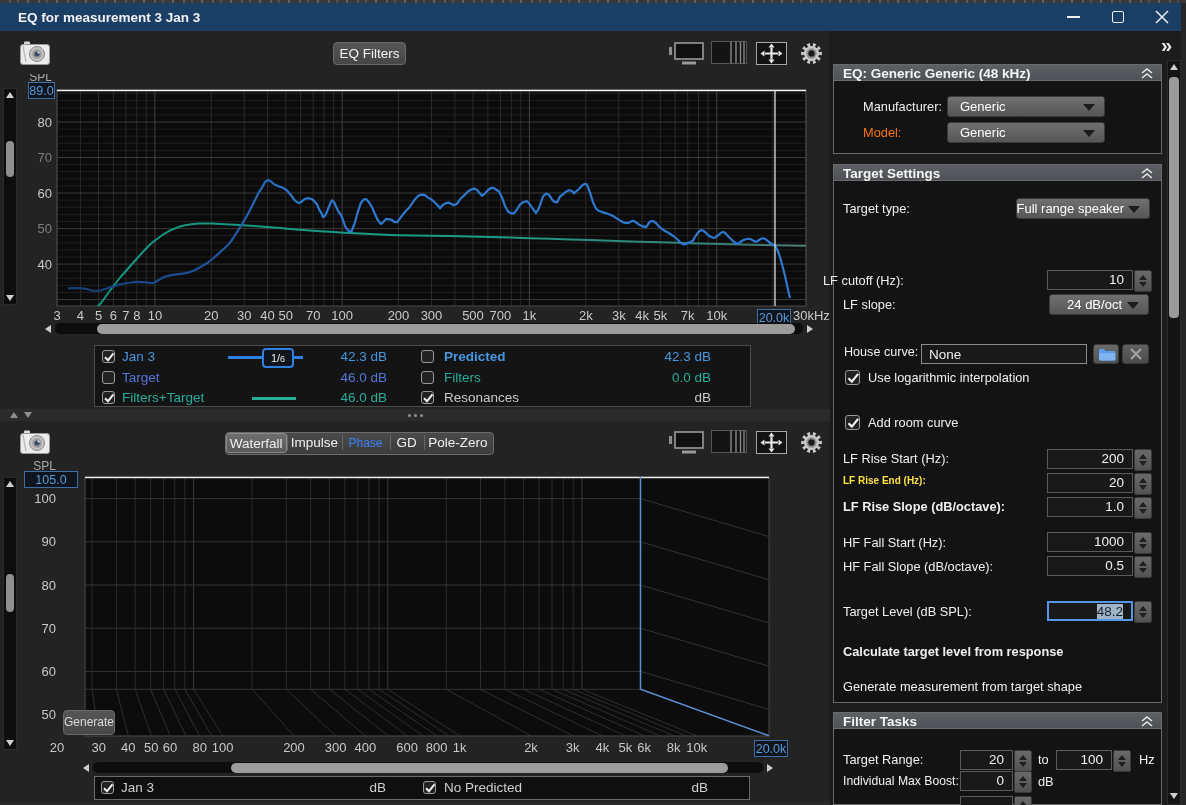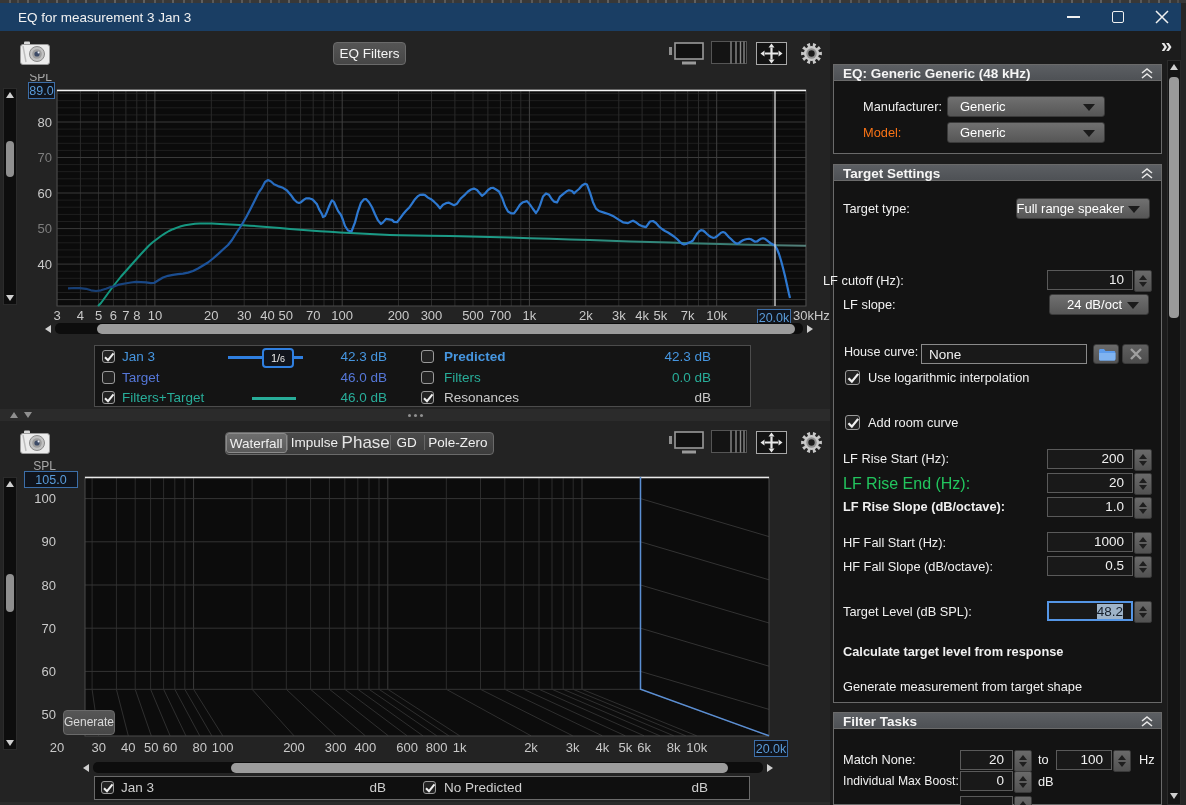--- a/index.html
+++ b/index.html
@@ -1,17 +1,17 @@
 <!DOCTYPE html>
 <html><head><meta charset="utf-8"><style>html,body{margin:0;padding:0;background:#232323;font-family:"Liberation Sans",sans-serif;}*{box-sizing:content-box}#app{position:relative;width:1186px;height:805px;overflow:hidden;background:#232323}</style></head><body>
 <div id="app">
 <div style="position:absolute;left:0;top:0;width:1186px;height:3px;background:repeating-linear-gradient(90deg,#383838 0 9px,#5a5a5a 9px 11px,#383838 11px 17px,#4e4e4e 17px 19px,#383838 19px 27px,#606060 27px 29px)"></div>
 <div style="position:absolute;left:0;top:3px;width:1181px;height:28px;background:#1a3e64"></div>
 <div style="position:absolute;left:1181px;top:3px;width:5px;height:28px;background:#262626"></div>
-<div style="position:absolute;left:18px;top:10px;font-size:13.5px;color:#f2f2f2;font-weight:normal;white-space:nowrap">EQ for measurement 3 Jan 3</div>
+<div style="position:absolute;left:18px;top:10px;font-size:13.5px;color:#f2f2f2;font-weight:bold;white-space:nowrap">EQ for measurement 3 Jan 3</div>
 <div style="position:absolute;left:1067px;top:16px;width:13px;height:1.6px;background:#f0f0f0"></div>
 <div style="position:absolute;left:1112px;top:11px;width:10px;height:10px;border:1.6px solid #f0f0f0;border-radius:2px"></div>
 <svg style="position:absolute;left:1155px;top:10px" width="14" height="14" viewBox="0 0 14 14">
       <path d="M1 1L13 13M13 1L1 13" stroke="#f0f0f0" stroke-width="1.5"></path>
     </svg>
 <div style="position:absolute;left:0;top:31px;width:830px;height:774px;background:#232323"></div>
 <svg style="position:absolute;left:20px;top:41px" width="30" height="24" viewBox="0 0 30 24">
       <rect x="4" y="0.5" width="6" height="3.5" rx="1" fill="#d8d8d8"></rect>
       <rect x="0.5" y="3.5" width="29" height="20" rx="2.5" fill="#ececec" stroke="#9a9a9a"></rect>
       <path d="M3 5 L6 21" stroke="#bdbdbd" stroke-width="1.4" fill="none"></path>
@@ -174,21 +174,21 @@
       <path d="M3 5 L6 21" stroke="#bdbdbd" stroke-width="1.4" fill="none"></path>
       <circle cx="17" cy="13" r="7.5" fill="#c2c2c2" stroke="#8a8a8a"></circle>
       <circle cx="17" cy="13" r="4.8" fill="#9e9e9e"></circle>
       <circle cx="17" cy="13" r="2.6" fill="#3c4a66"></circle>
       <circle cx="18.5" cy="11.6" r="1" fill="#e8eef8"></circle>
     </svg>
 <div style="position:absolute;left:225px;top:432px;width:267px;height:21px;background:linear-gradient(#4a4a4a,#3c3c3c);border:1px solid #6a6a6a;border-radius:4px"></div>
 <div style="position:absolute;left:225.5px;top:432.5px;width:61.5px;height:20px;background:linear-gradient(#6e6e6e,#5a5a5a);border:1px solid #8a8a8a;border-radius:3px;color:#f0f0f0;font-size:13.5px;line-height:20px;text-align:center;box-sizing:border-box">Waterfall</div>
 <div style="position:absolute;left:287px;top:432.5px;width:54.6px;height:20px;color:#f0f0f0;font-size:13.5px;line-height:20px;text-align:center;box-sizing:border-box">Impulse</div>
 <div style="position:absolute;left:287px;top:435px;width:1px;height:15px;background:#666"></div>
-<div style="position:absolute;left:341.6px;top:432.5px;width:47.9px;height:20px;color:#e5e5e5;font-size:17px;line-height:20px;box-sizing:border-box">Phase</div>
+<div style="position:absolute;left:341.6px;top:432.5px;width:47.9px;height:20px;color:#3b82f6;font-size:12px;line-height:20px;text-align:center;box-sizing:border-box">Phase</div>
 <div style="position:absolute;left:341.6px;top:435px;width:1px;height:15px;background:#666"></div>
 <div style="position:absolute;left:389.5px;top:432.5px;width:34.1px;height:20px;color:#f0f0f0;font-size:13.5px;line-height:20px;text-align:center;box-sizing:border-box">GD</div>
 <div style="position:absolute;left:389.5px;top:435px;width:1px;height:15px;background:#666"></div>
 <div style="position:absolute;left:423.6px;top:432.5px;width:68.4px;height:20px;color:#f0f0f0;font-size:13.5px;line-height:20px;text-align:center;box-sizing:border-box">Pole-Zero</div>
 <div style="position:absolute;left:423.6px;top:435px;width:1px;height:15px;background:#666"></div>
 <svg style="position:absolute;left:668px;top:431px" width="36" height="24" viewBox="0 0 36 24">
       <rect x="1" y="5" width="3" height="8" fill="#8f8f8f"></rect>
       <rect x="7" y="1" width="28" height="16" fill="#111" stroke="#9a9a9a" stroke-width="1.6"></rect>
       <rect x="14" y="19.5" width="14" height="3" fill="#9a9a9a"></rect>
     </svg>
@@ -336,21 +336,21 @@
         <path d="M3 7.2L6 10.2L11.5 3.4" stroke="#f0f0f0" stroke-width="2" fill="none"></path>
       </svg>
     </div>
 <div style="position:absolute;left:868px;top:415px;font-size:12.8px;color:#f0f0f0;font-weight:normal;white-space:nowrap">Add room curve</div>
 <div style="position:absolute;left:843px;top:451px;font-size:12.8px;color:#f0f0f0;font-weight:normal;white-space:nowrap">LF Rise Start (Hz):</div>
 <div style="position:absolute;left:1047px;top:448.5px;width:86px;height:20px;background:#191919;border:1px solid #5a5a5a;box-sizing:border-box;color:#f0f0f0;font-size:13.5px;line-height:18px;text-align:right;padding-right:8px">200</div>
     <div style="position:absolute;left:1134px;top:448.5px;width:16px;height:20px;background:linear-gradient(#6a6a6a,#525252);border:1px solid #3a3a3a;border-radius:2px">
       <div style="position:absolute;left:50%;top:4px;margin-left:-4px;border-left:4px solid transparent;border-right:4px solid transparent;border-bottom:5px solid #1e1e1e"></div>
       <div style="position:absolute;left:50%;bottom:4px;margin-left:-4px;border-left:4px solid transparent;border-right:4px solid transparent;border-top:5px solid #1e1e1e"></div>
     </div>
-<div style="position:absolute;left:843px;top:475px;font-size:16px;color:#22c55e;font-weight:normal;white-space:nowrap">LF Rise End (Hz):</div>
+<div style="position:absolute;left:843px;top:475px;font-size:10px;color:#fde047;font-weight:bold;white-space:nowrap">LF Rise End (Hz):</div>
 <div style="position:absolute;left:1047px;top:472.5px;width:86px;height:20px;background:#191919;border:1px solid #5a5a5a;box-sizing:border-box;color:#f0f0f0;font-size:13.5px;line-height:18px;text-align:right;padding-right:8px">20</div>
     <div style="position:absolute;left:1134px;top:472.5px;width:16px;height:20px;background:linear-gradient(#6a6a6a,#525252);border:1px solid #3a3a3a;border-radius:2px">
       <div style="position:absolute;left:50%;top:4px;margin-left:-4px;border-left:4px solid transparent;border-right:4px solid transparent;border-bottom:5px solid #1e1e1e"></div>
       <div style="position:absolute;left:50%;bottom:4px;margin-left:-4px;border-left:4px solid transparent;border-right:4px solid transparent;border-top:5px solid #1e1e1e"></div>
     </div>
 <div style="position:absolute;left:843px;top:499px;font-size:12.8px;color:#f0f0f0;font-weight:bold;white-space:nowrap">LF Rise Slope (dB/octave):</div>
 <div style="position:absolute;left:1047px;top:496.5px;width:86px;height:20px;background:#191919;border:1px solid #5a5a5a;box-sizing:border-box;color:#f0f0f0;font-size:13.5px;line-height:18px;text-align:right;padding-right:8px">1.0</div>
     <div style="position:absolute;left:1134px;top:496.5px;width:16px;height:20px;background:linear-gradient(#6a6a6a,#525252);border:1px solid #3a3a3a;border-radius:2px">
       <div style="position:absolute;left:50%;top:4px;margin-left:-4px;border-left:4px solid transparent;border-right:4px solid transparent;border-bottom:5px solid #1e1e1e"></div>
       <div style="position:absolute;left:50%;bottom:4px;margin-left:-4px;border-left:4px solid transparent;border-right:4px solid transparent;border-top:5px solid #1e1e1e"></div>
@@ -374,21 +374,21 @@
       <div style="position:absolute;left:50%;bottom:4px;margin-left:-4px;border-left:4px solid transparent;border-right:4px solid transparent;border-top:5px solid #1e1e1e"></div>
     </div>
 <div style="position:absolute;left:843px;top:644px;font-size:12.8px;color:#f0f0f0;font-weight:bold;white-space:nowrap">Calculate target level from response</div>
 <div style="position:absolute;left:843px;top:679px;font-size:12.8px;color:#f0f0f0;font-weight:normal;white-space:nowrap">Generate measurement from target shape</div>
 <div style="position:absolute;left:833px;top:712px;width:329px;height:93px;background:#131313;border:1px solid #6a6a6a;box-sizing:border-box"></div>
     <div style="position:absolute;left:833px;top:712px;width:329px;height:17px;background:linear-gradient(#5c5f63,#4e5155);border:1px solid #6a6a6a;box-sizing:border-box"></div>
     <div style="position:absolute;left:843px;top:714px;font-size:13.5px;color:#f5f5f5;font-weight:bold;white-space:nowrap">Filter Tasks</div>
     <svg style="position:absolute;left:1140px;top:714.5px" width="14" height="13" viewBox="0 0 14 13">
       <path d="M2 6L7 2L12 6M2 11L7 7L12 11" stroke="#e8e8e8" stroke-width="1.6" fill="none"></path>
     </svg>
-<div style="position:absolute;left:843px;top:752px;font-size:12.8px;color:#f0f0f0;font-weight:normal;white-space:nowrap">Match None:</div>
+<div style="position:absolute;left:843px;top:752px;font-size:12.8px;color:#f0f0f0;font-weight:normal;white-space:nowrap">Target Range:</div>
 <div style="position:absolute;left:960px;top:749.5px;width:53px;height:20px;background:#191919;border:1px solid #5a5a5a;box-sizing:border-box;color:#f0f0f0;font-size:13.5px;line-height:18px;text-align:right;padding-right:8px">20</div>
     <div style="position:absolute;left:1014px;top:749.5px;width:16px;height:20px;background:linear-gradient(#6a6a6a,#525252);border:1px solid #3a3a3a;border-radius:2px">
       <div style="position:absolute;left:50%;top:4px;margin-left:-4px;border-left:4px solid transparent;border-right:4px solid transparent;border-bottom:5px solid #1e1e1e"></div>
       <div style="position:absolute;left:50%;bottom:4px;margin-left:-4px;border-left:4px solid transparent;border-right:4px solid transparent;border-top:5px solid #1e1e1e"></div>
     </div>
 <div style="position:absolute;left:1038px;top:752px;font-size:12.8px;color:#f0f0f0;font-weight:normal;white-space:nowrap">to</div>
 <div style="position:absolute;left:1056px;top:749.5px;width:56px;height:20px;background:#191919;border:1px solid #5a5a5a;box-sizing:border-box;color:#f0f0f0;font-size:13.5px;line-height:18px;text-align:right;padding-right:8px">100</div>
     <div style="position:absolute;left:1113px;top:749.5px;width:16px;height:20px;background:linear-gradient(#6a6a6a,#525252);border:1px solid #3a3a3a;border-radius:2px">
       <div style="position:absolute;left:50%;top:4px;margin-left:-4px;border-left:4px solid transparent;border-right:4px solid transparent;border-bottom:5px solid #1e1e1e"></div>
       <div style="position:absolute;left:50%;bottom:4px;margin-left:-4px;border-left:4px solid transparent;border-right:4px solid transparent;border-top:5px solid #1e1e1e"></div>

